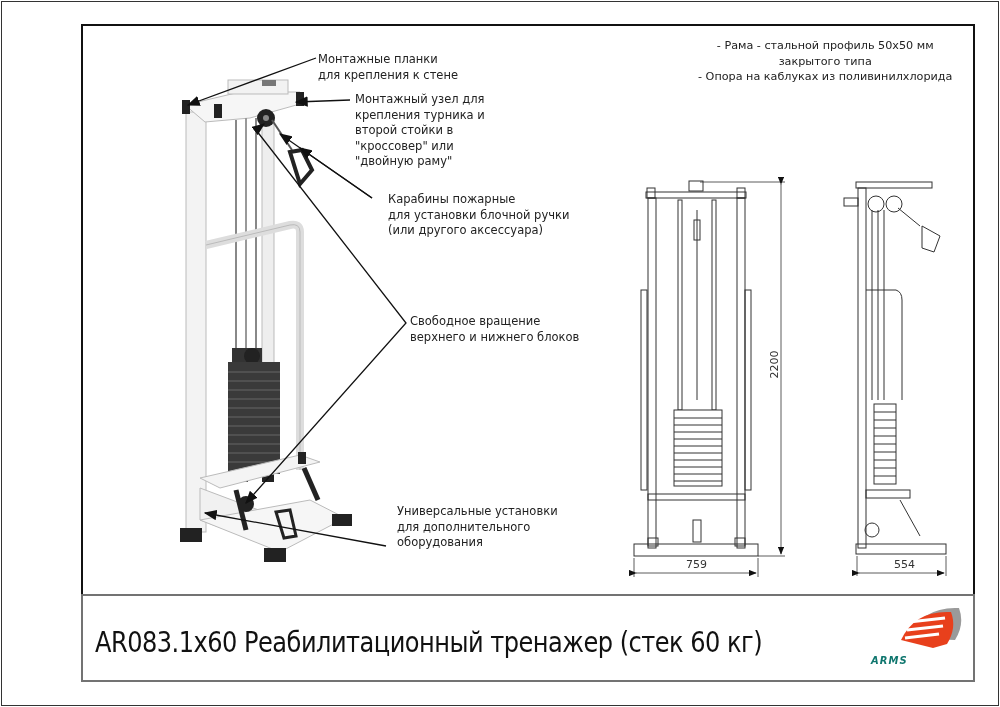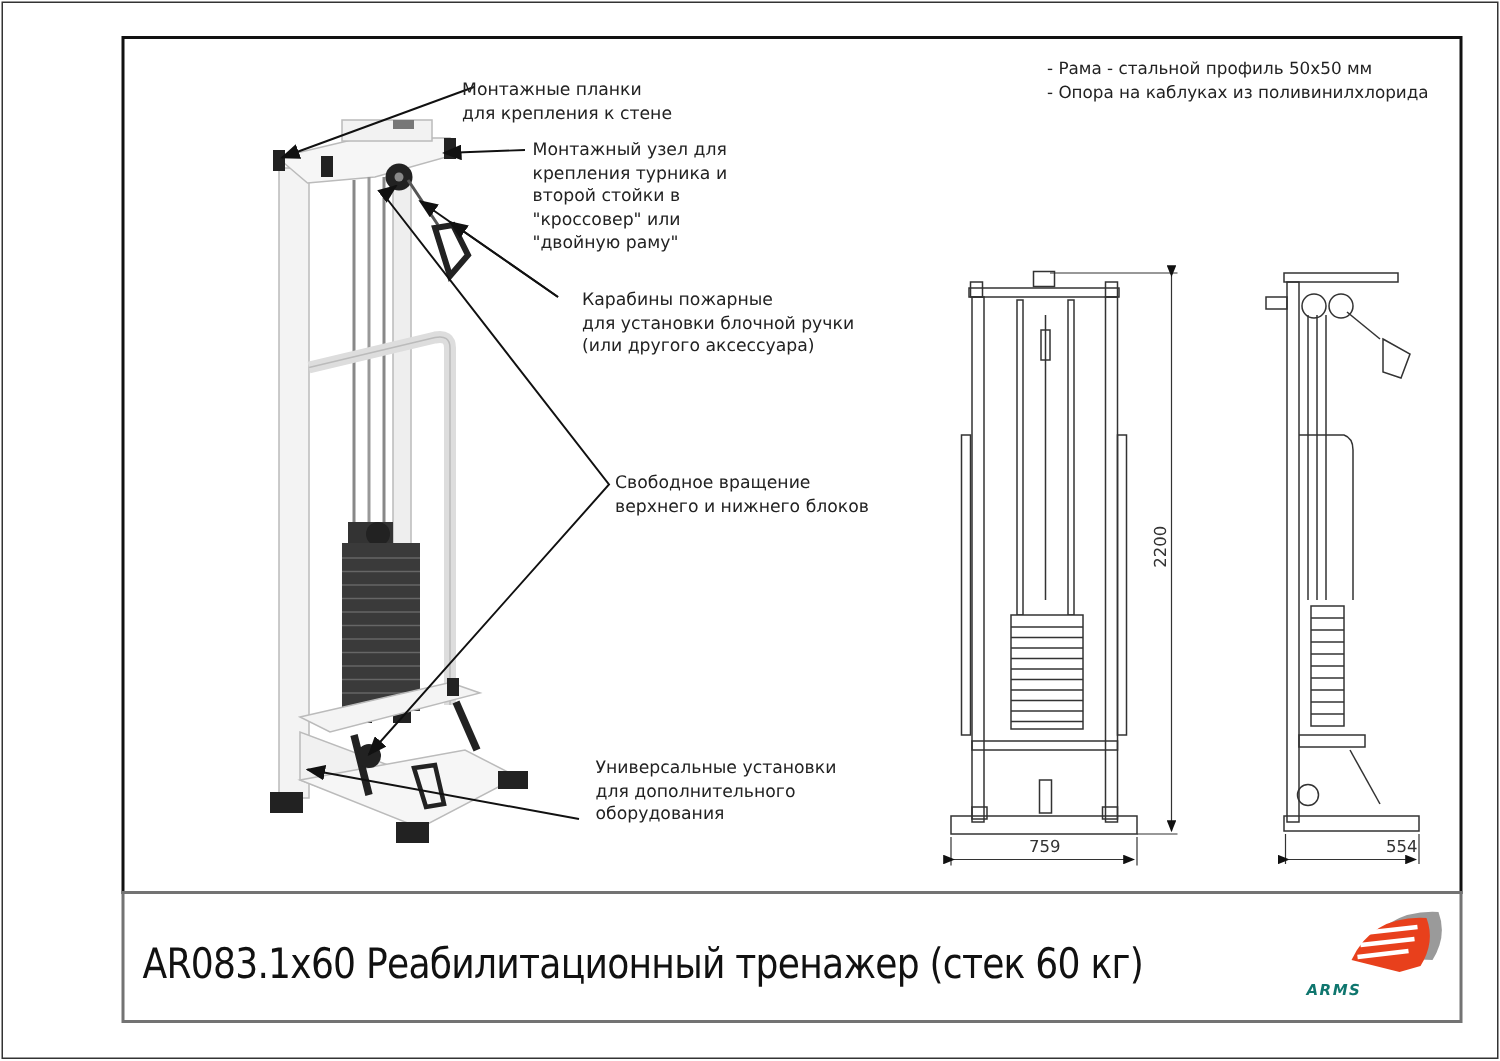--- a/index.html
+++ b/index.html
@@ -4,21 +4,21 @@
 <style>
   html, body { margin:0; padding:0; background:#fff; }
   body { width:1000px; height:707px; position:relative; overflow:hidden; font-family:"DejaVu Sans", sans-serif; color:#1a1a1a; }
   .outer { position:absolute; left:1px; top:1px; width:996px; height:703px; border:1px solid #333; }
   .frame { position:absolute; left:81px; top:24px; width:890px; height:568px; border:2px solid #111; }
   .titlebox { position:absolute; left:81px; top:594px; width:890px; height:84px; border:2px solid #737373; }
   .title { position:absolute; left:12px; top:30px; font-size:28px; font-family:"DejaVu Sans", sans-serif; font-weight:normal; letter-spacing:-0.6px; transform:scaleX(0.86); transform-origin:left center; white-space:nowrap; color:#111; }
   .logo { position:absolute; left:780px; top:4px; width:100px; height:76px; }
   .logo-text { position:absolute; left:8px; top:55px; font-size:10px; font-weight:bold; font-style:italic; color:#0f766e; letter-spacing:1px; font-family:"DejaVu Sans", sans-serif; }
   .callout { position:absolute; font-size:11.5px; line-height:15.5px; color:#222; white-space:nowrap; }
-  .specs { position:absolute; left:698px; top:38px; font-size:11.2px; line-height:15.6px; color:#222; }
+  .specs { position:absolute; left:698px; top:38px; font-size:11.2px; line-height:15.6px; color:#222;text-align:center; }
   .specs div { white-space:nowrap; }
   .dim { position:absolute; font-size:11px; color:#333; }
   svg { position:absolute; left:0; top:0; }
 </style>
 </head>
 <body>
 
 <div class="outer"></div>
 <div class="frame"></div>
 
@@ -167,21 +167,21 @@
   </g>
   <g stroke="#333" stroke-width="0.8" fill="none">
     <line x1="857" y1="556" x2="857" y2="576"></line>
     <line x1="946" y1="556" x2="946" y2="576"></line>
     <line x1="859" y1="573" x2="944" y2="573" marker-start="url(#arr)" marker-end="url(#arr)"></line>
   </g>
 
   <line x1="968" y1="26" x2="968" y2="26" stroke="#111"></line>
 </svg>
 
-<div class="callout" style="left:308px; top:52px;">
+<div class="callout" style="left:318px; top:52px;">
   <div>Монтажные планки</div>
   <div> для крепления к стене</div>
 </div>
 <div class="callout" style="left:355px; top:92px;">
   <div>Монтажный узел для</div>
   <div>крепления турника и</div>
   <div>второй стойки в</div>
   <div>"кроссовер" или</div>
   <div>"двойную раму"</div>
 </div>
@@ -195,26 +195,27 @@
   <div>верхнего и нижнего блоков</div>
 </div>
 <div class="callout" style="left:397px; top:504px;">
   <div>Универсальные установки</div>
   <div>для дополнительного</div>
   <div>оборудования</div>
 </div>
 
 <div class="specs">
   <div>- Рама - стальной профиль 50х50 мм</div>
+  <div>закрытого типа</div>
   <div>- Опора на каблуках из поливинилхлорида</div>
 </div>
 
 <div class="dim" style="left:760px; top:358px; transform:rotate(-90deg);">2200</div>
 <div class="dim" style="left:686px; top:558px;">759</div>
-<div class="dim" style="left:894px; top:558px;margin-left:30px;">554</div>
+<div class="dim" style="left:894px; top:558px;">554</div>
 
 <div class="titlebox">
   <div class="title">AR083.1х60 Реабилитационный тренажер (стек 60 кг)</div>
   <div class="logo">
     <svg width="100" height="76">
       <path d="M44,38 Q60,6 96,8 Q102,24 92,40 Z" fill="#9a9a9a"></path>
       <path d="M38,40 Q52,10 88,12 Q94,28 84,44 L70,48 Z" fill="#e8401c"></path>
       <path d="M46,22 L82,18" stroke="#fff" stroke-width="3"></path>
       <path d="M44,30 L80,26" stroke="#fff" stroke-width="3"></path>
       <path d="M42,38 L76,34" stroke="#fff" stroke-width="3"></path>

